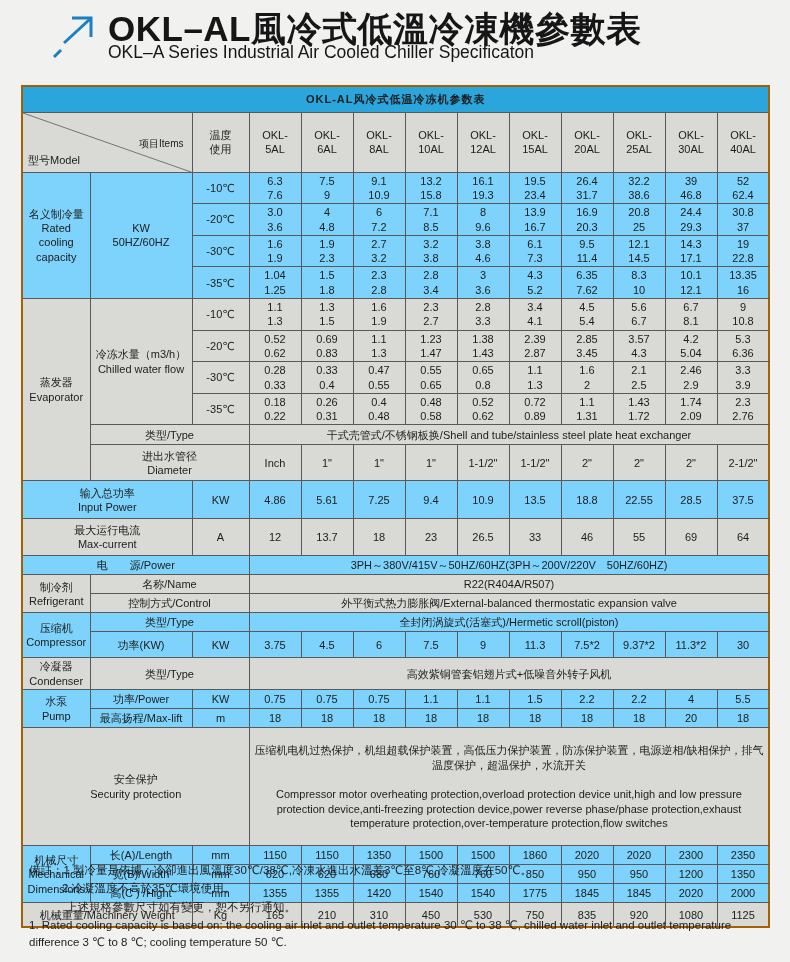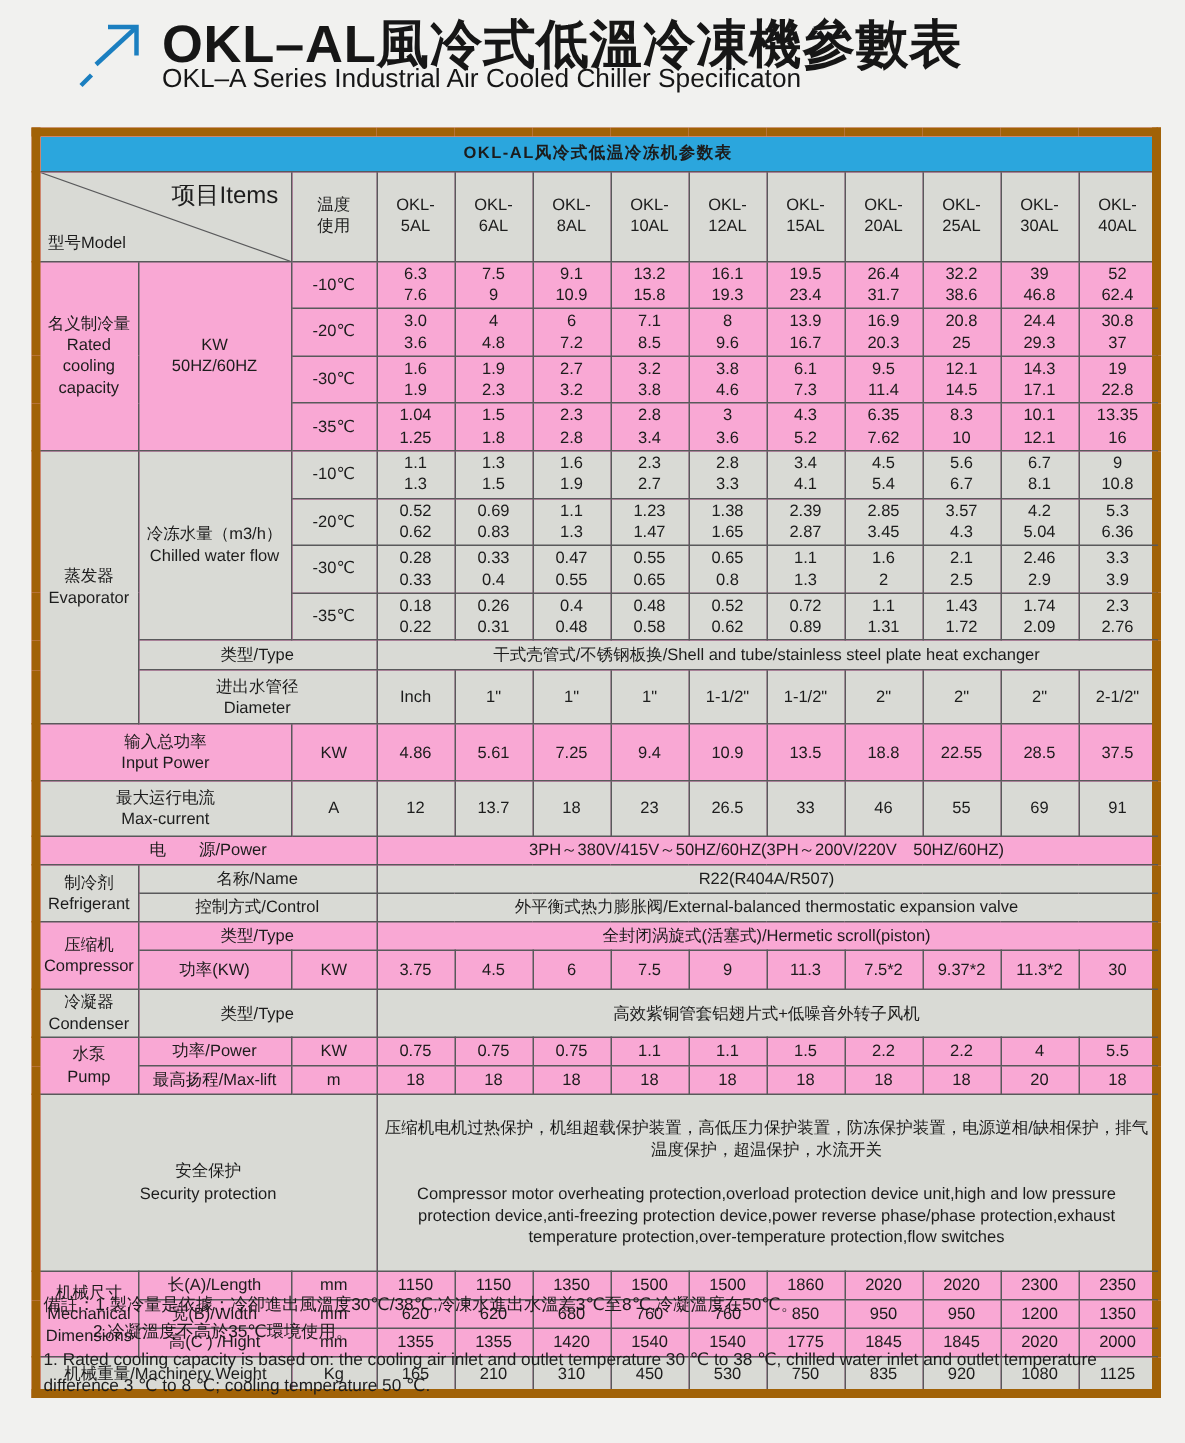--- a/index.html
+++ b/index.html
@@ -11,22 +11,22 @@
   }
   
   .hdr{position:absolute;left:0;top:0;width:790px;height:80px;}
   .arrow{position:absolute;left:50px;top:13px;}
   .t-zh{position:absolute;left:108px;top:6px;font-size:35px;font-weight:bold;color:#161616;letter-spacing:0.5px;white-space:nowrap;}
   .t-en{position:absolute;left:108px;top:42px;font-size:17.5px;color:#161616;white-space:nowrap;}
   
   table.spec{
     position:absolute;left:21px;top:85px;width:748px;
     border-collapse:collapse;table-layout:fixed;
-    border:6px solid #a16207;
-    background:#f9a8d4;
+    border:2px solid #a16207;
+    background:#7dd3fc;
   }
   table.spec td{
     border:1px solid #59595b;
     font-size:11px;line-height:1.3;
     text-align:center;vertical-align:middle;
     padding:1px 1px;
     white-space:pre-line;
     color:#1c1c1c;
     overflow:hidden;
   }
@@ -48,21 +48,21 @@
   tr.r-cond{height:31px;}
   tr.r-secu{height:88px;}
   tr.r-wght{height:24px;}
   td.mdl{font-size:12px;}
   td.sectext{text-align:left;padding:3px 6px;font-size:11.5px;line-height:1.45;}
   td.sectext .en{margin-top:1px;text-align:center;}
   
   td.corner{position:relative;padding:0;}
   td.corner svg{position:absolute;left:0;top:0;width:100%;height:100%;}
   td.corner .c-model{position:absolute;left:5px;bottom:4px;font-size:11px;}
-  td.corner .c-items{position:absolute;right:8px;top:6px;font-size:16px;}
+  td.corner .c-items{position:absolute;right:8px;top:24px;font-size:10px;}
   
   .notes{position:absolute;left:29px;top:862px;width:745px;font-size:11.5px;line-height:1.5;color:#1c1c1c;}
   .notes div{margin:0 0 1px 0;}
   .notes .ind1{margin-left:33px;}
   .notes .ind2{margin-left:37px;}
 </style>
 </head>
 <body>
 
 <div class="hdr">
@@ -257,21 +257,21 @@
     <td>-20℃</td>
   <td class="val">0.52
 0.62</td>
         <td class="val">0.69
 0.83</td>
         <td class="val">1.1
 1.3</td>
         <td class="val">1.23
 1.47</td>
         <td class="val">1.38
-1.65</td>
+1.43</td>
         <td class="val">2.39
 2.87</td>
         <td class="val">2.85
 3.45</td>
         <td class="val">3.57
 4.3</td>
         <td class="val">4.2
 5.04</td>
         <td class="val">5.3
 6.36</td>
@@ -364,21 +364,21 @@
     <td>A</td>
   <td class="val">12</td>
         <td class="val">13.7</td>
         <td class="val">18</td>
         <td class="val">23</td>
         <td class="val">26.5</td>
         <td class="val">33</td>
         <td class="val">46</td>
         <td class="val">55</td>
         <td class="val">69</td>
-        <td class="val">91</td>
+        <td class="val">64</td>
       </tr>
 
   <tr class="r-thin">
     <td colspan="3">电　　源/Power</td>
     <td colspan="10">3PH～380V/415V～50HZ/60HZ(3PH～200V/220V　50HZ/60HZ)</td>
   </tr>
 
   <tr class="r-thin shade">
     <td rowspan="2">制冷剂
 Refrigerant</td>
@@ -517,14 +517,15 @@
         <td class="val">920</td>
         <td class="val">1080</td>
         <td class="val">1125</td>
       </tr>
   </tbody>
 </table>
 
 <div class="notes">
   <div>備註：1.製冷量是依據：冷卻進出風溫度30℃/38℃,冷凍水進出水溫差3℃至8℃,冷凝溫度在50℃。</div>
   <div class="ind1">2.冷凝溫度不高於35℃環境使用。</div>
+  <div class="ind2">上述規格參數尺寸如有變更，恕不另行通知。</div>
   <div>1. Rated cooling capacity is based on: the cooling air inlet and outlet temperature 30 ℃ to 38 ℃, chilled water inlet and outlet temperature difference 3 ℃ to 8 ℃; cooling temperature 50 ℃.</div>
 </div>
 
 </body></html>

